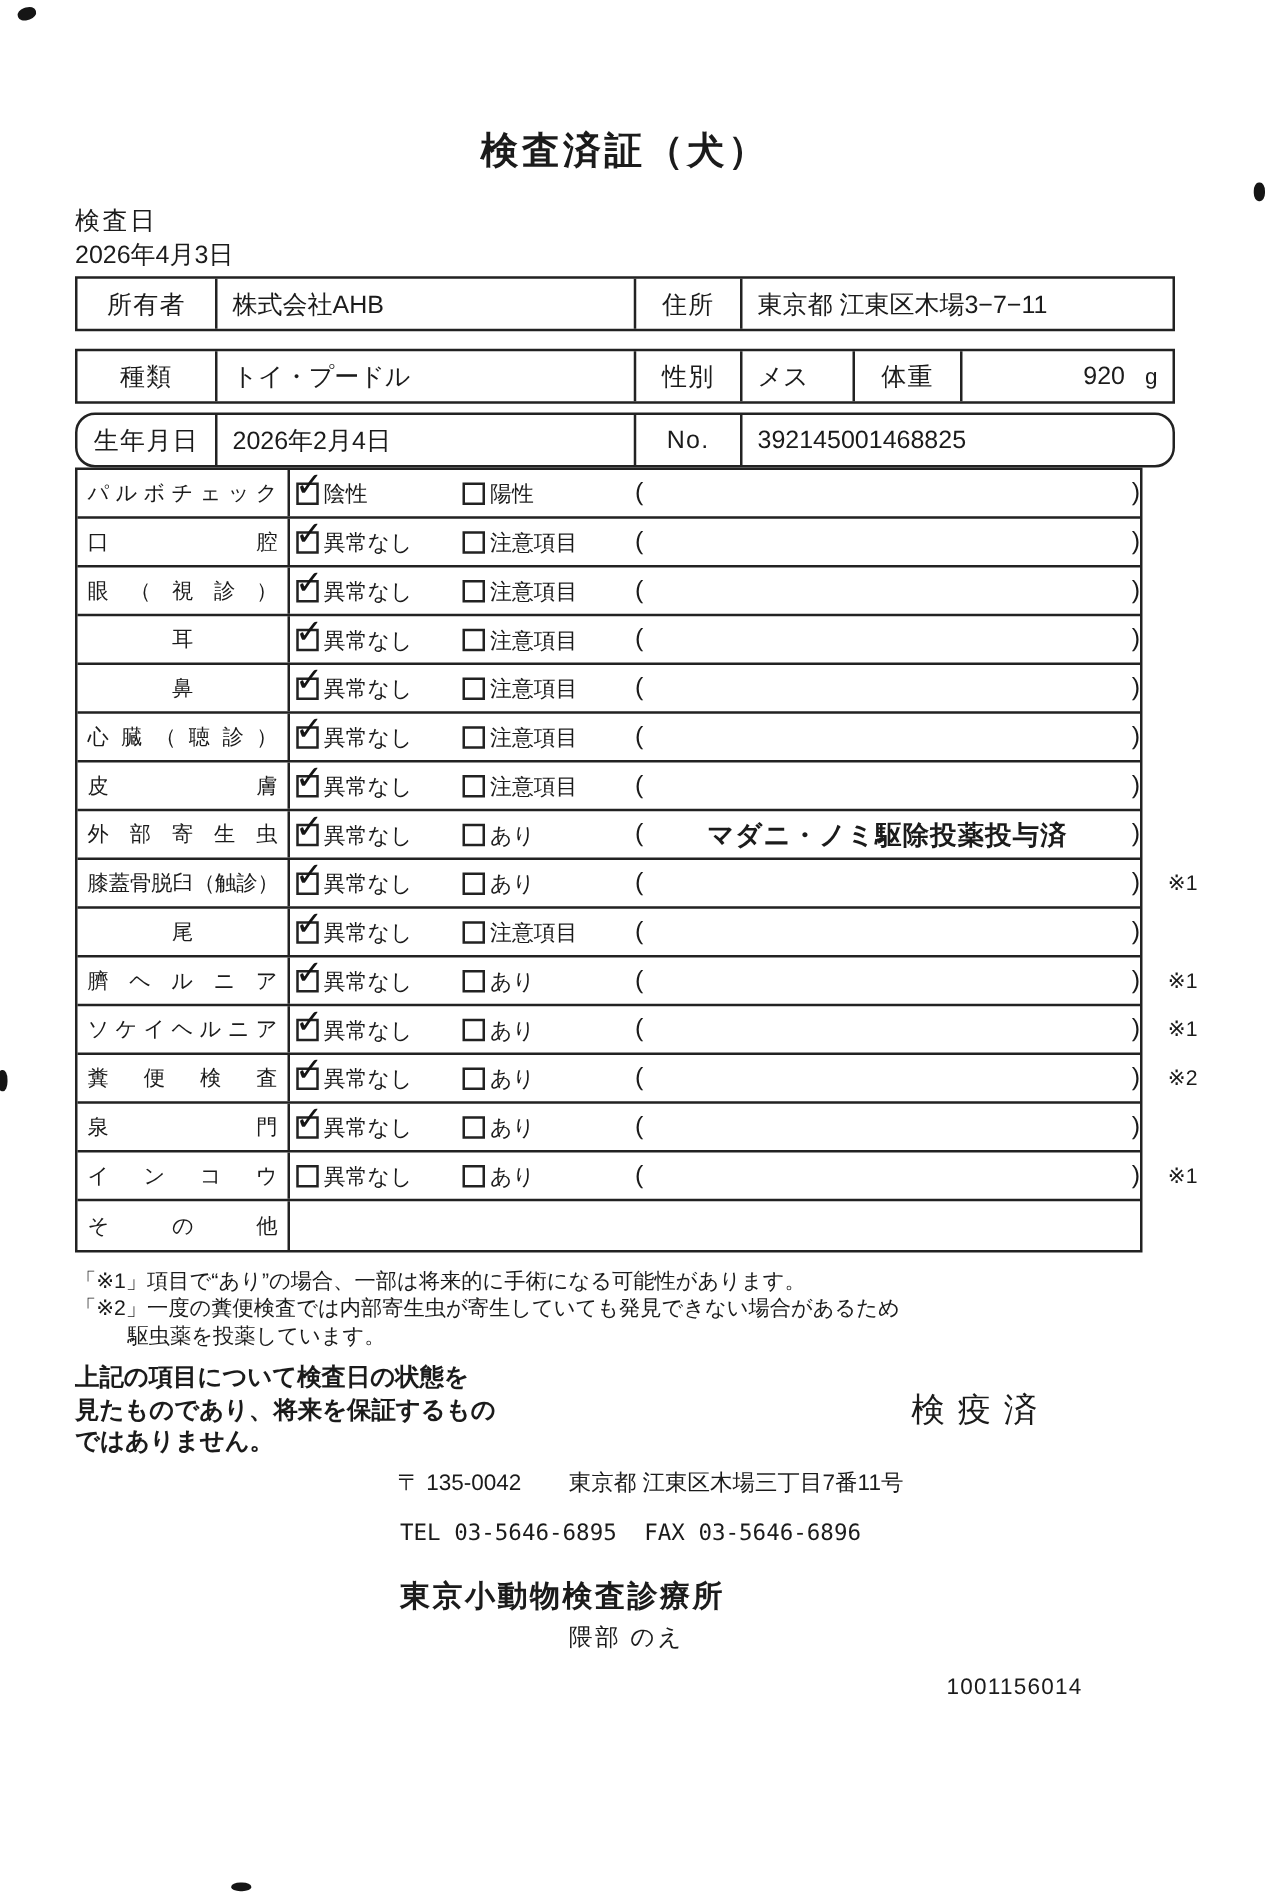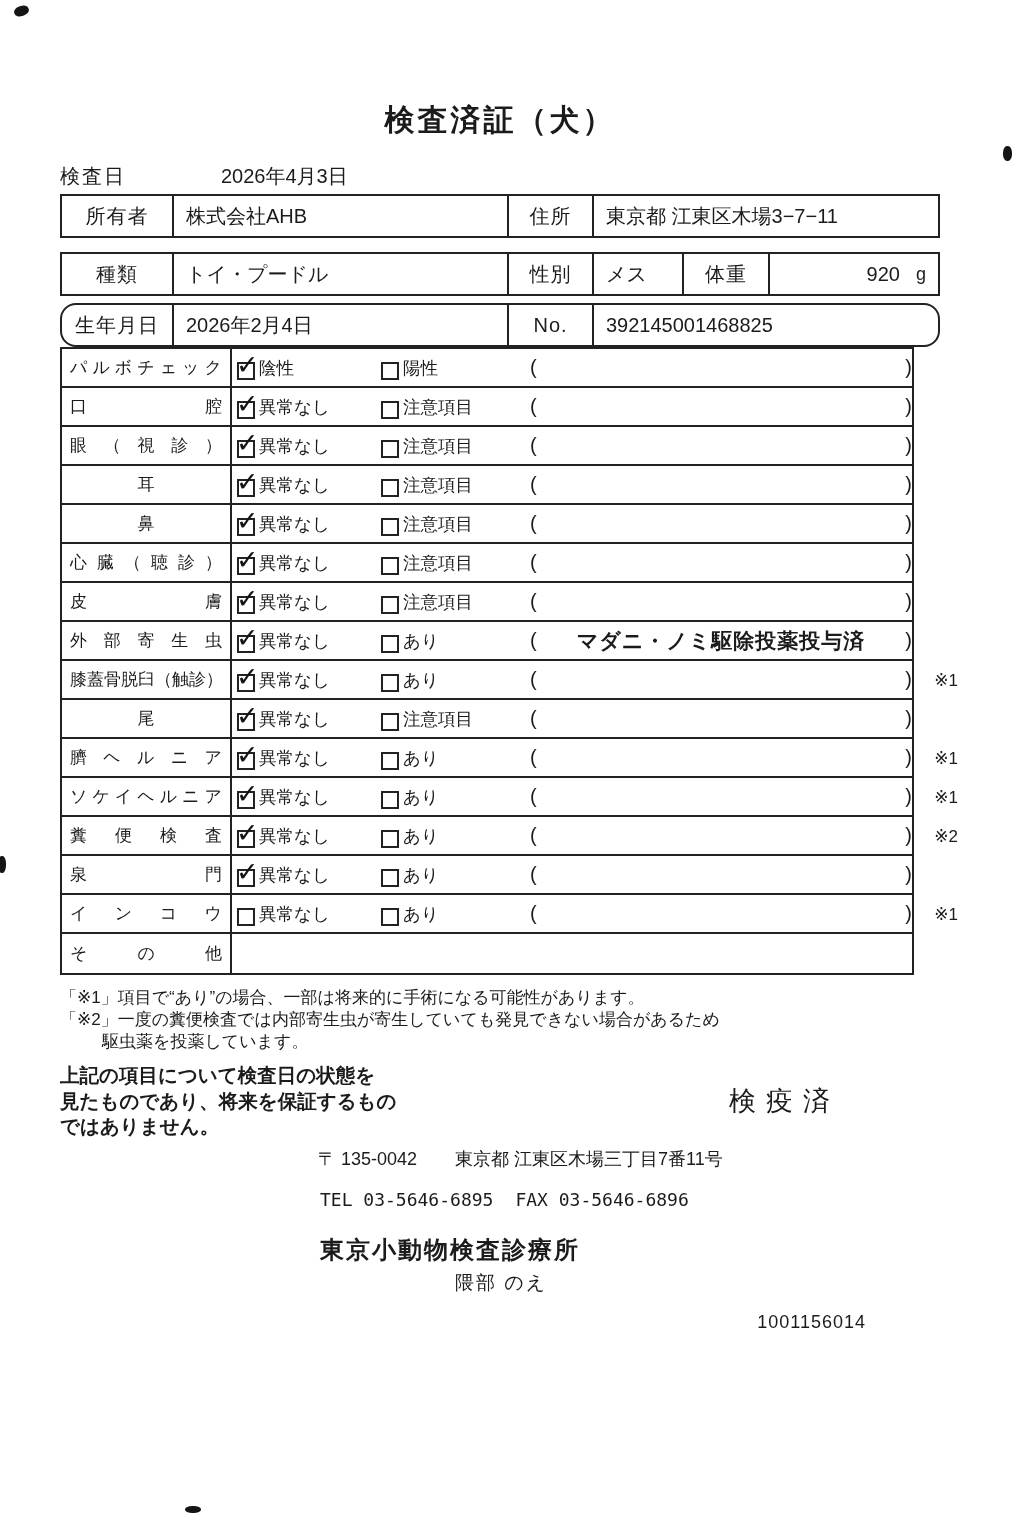--- a/index.html
+++ b/index.html
@@ -2,39 +2,39 @@
 <html><head>
 <meta charset="utf-8">
 <style>
   html,body { margin:0; padding:0; background:#ffffff; }
   .page {
     position:relative; width:1013px; height:1514px; background:#fff;
     font-family:"Liberation Sans","DejaVu Sans",sans-serif; color:#1b1b1b;
     box-sizing:border-box; padding:100px 73px 0 60px; overflow:hidden;
   }
   .title { text-align:center; font-size:30px; font-weight:700; letter-spacing:3px; margin:0; }
-  .date-row { margin:22px 0 4px; display:flex; justify-content:flex-start; align-items:baseline; font-size:20px; }
+  .date-row { margin:22px 0 4px; display:flex; justify-content:space-between; align-items:baseline; font-size:20px;flex-direction:column; }
   .date-row .dlabel { margin-right:95px; letter-spacing:2px; }
   .info-row { display:grid; border:2px solid #222; height:40px; font-size:20px; background:#fff; }
   .info-row.r1 { grid-template-columns:110px 335px 85px 1fr; margin-bottom:14px; }
   .info-row.r2 { grid-template-columns:110px 335px 85px 90px 86px 1fr; margin-bottom:7px; }
   .info-row.r3 { grid-template-columns:110px 335px 85px 1fr;border-radius:16px; }
   .cell { display:flex; align-items:center; border-left:2px solid #222; padding:0 12px; overflow:hidden; white-space:nowrap; }
   .cell:first-child { border-left:none; }
   .cell.lbl { justify-content:center; letter-spacing:1px; padding:16px 4px; }
   .cell.weight { justify-content:flex-end; }
   .cell.weight .unit { margin-left:16px; font-size:18px; }
   .intro { margin:9px 0 6px; font-size:17.5px; font-weight:600; letter-spacing:0.5px; }
   .checklist { width:850px; border:2px solid #222; }
   .cl-row { display:flex; height:39px; box-sizing:border-box; border-bottom:2px solid #222; position:relative; align-items:stretch; }
   .cl-row:last-child { border-bottom:none; }
   .cl-label { width:170px; flex-shrink:0; border-right:2px solid #222; display:flex; align-items:center; justify-content:space-between; padding:0 8px; font-size:17px; box-sizing:border-box; }
   .cl-label.single { justify-content:center; }
   .cl-body { flex:1; display:flex; align-items:center; padding-left:5px; font-size:17.5px; }
-  .opt { display:flex; align-items:flex-end; width:144px; flex-shrink:0; }
+  .opt { display:flex; align-items:center; width:133px; flex-shrink:0; }
   .cb { width:14px; height:14px; border:2px solid #222; margin-right:4px; position:relative; flex-shrink:0; background:#fff; }
   .cb.checked::after { content:"✓"; position:absolute; left:-3px; top:-15px; font-size:27px; font-weight:700; color:#141414; font-family:"DejaVu Sans",sans-serif; }
   .paren-group { flex:1; display:flex; align-items:center; margin-left:5px; }
   .paren-open,.paren-close { font-size:20px; font-weight:500; }
   .paren-text { flex:1; text-align:center; white-space:nowrap; overflow:hidden; }
   .paren-text.filled { font-size:21px; font-weight:700; letter-spacing:1px; }
   .row-note { position:absolute; right:-46px; top:50%; transform:translateY(-50%); font-size:17px; white-space:nowrap; }
   .notes { margin-top:12px; font-size:17px; font-weight:500; line-height:1.3; }
   .note-indent { padding-left:42px; }
   .disc-row { display:flex; margin-top:10px; align-items:center; }

